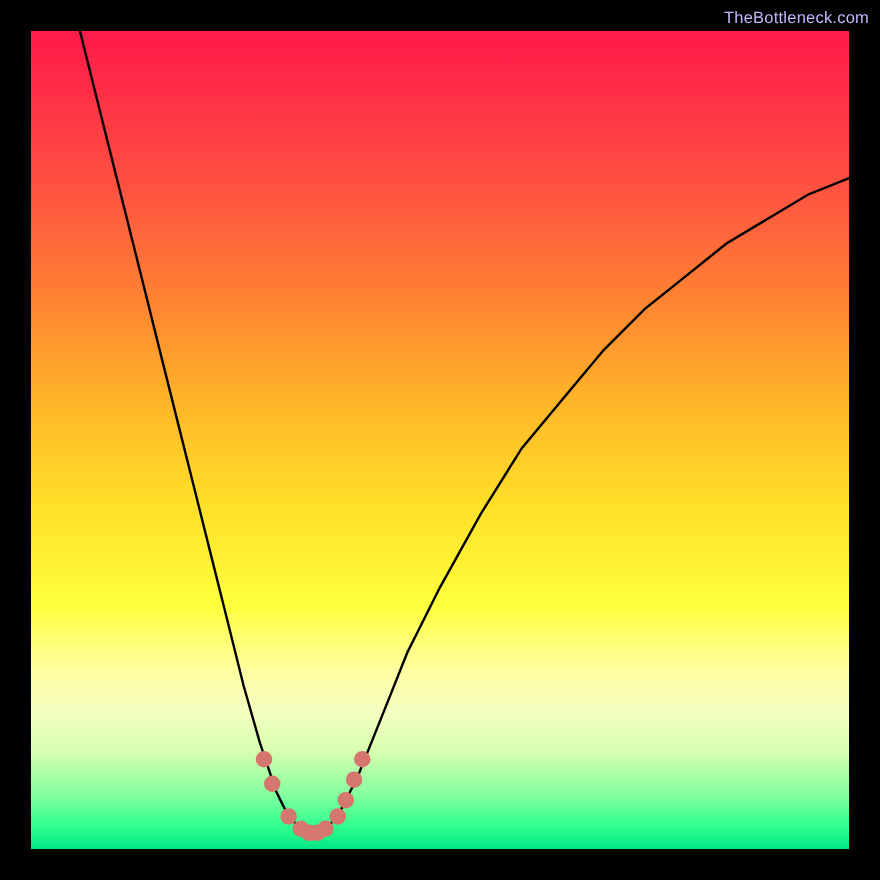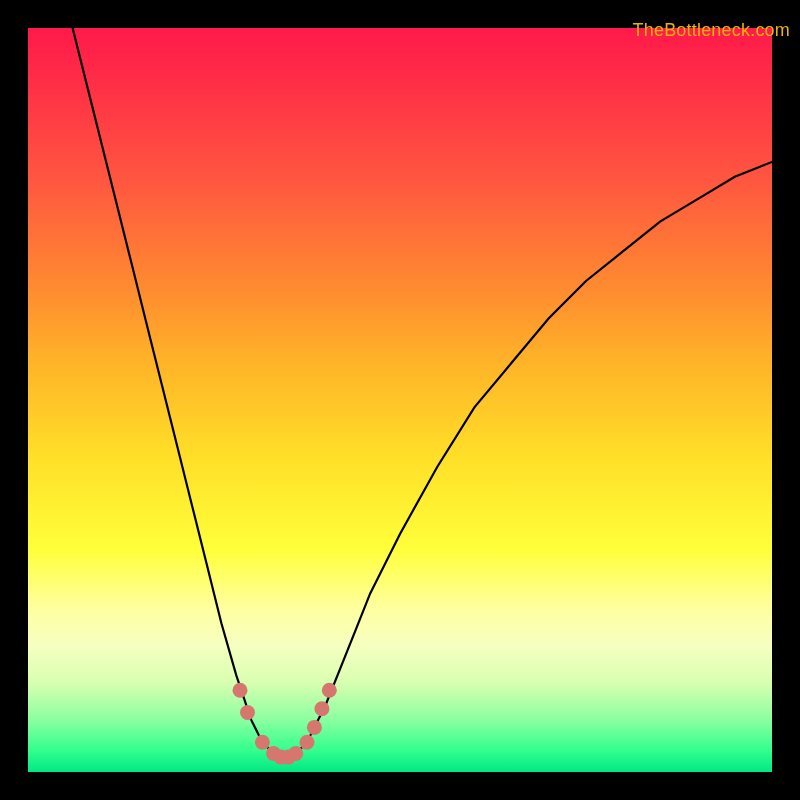--- a/index.html
+++ b/index.html
@@ -38,24 +38,24 @@
       #ffffa0 78%,
       #f6ffc0 83%,
       #d8ffb0 88%,
       #8affa0 93%,
       #34ff8e 97%,
       #00e884 100%
     );
   }
   .watermark {
     position: absolute;
-    top: 20px;
+    top: 8px;
     right: 10px;
-    color: #eab308;
-    font-size: 18px;
+    color: #c4b5fd;
+    font-size: 15px;
     font-weight: 500;
     letter-spacing: 0.2px;
     z-index: 50;
     user-select: none;
   }
   svg.curve {
     position: absolute;
     inset: 0;
     width: 744px;
     height: 744px;

